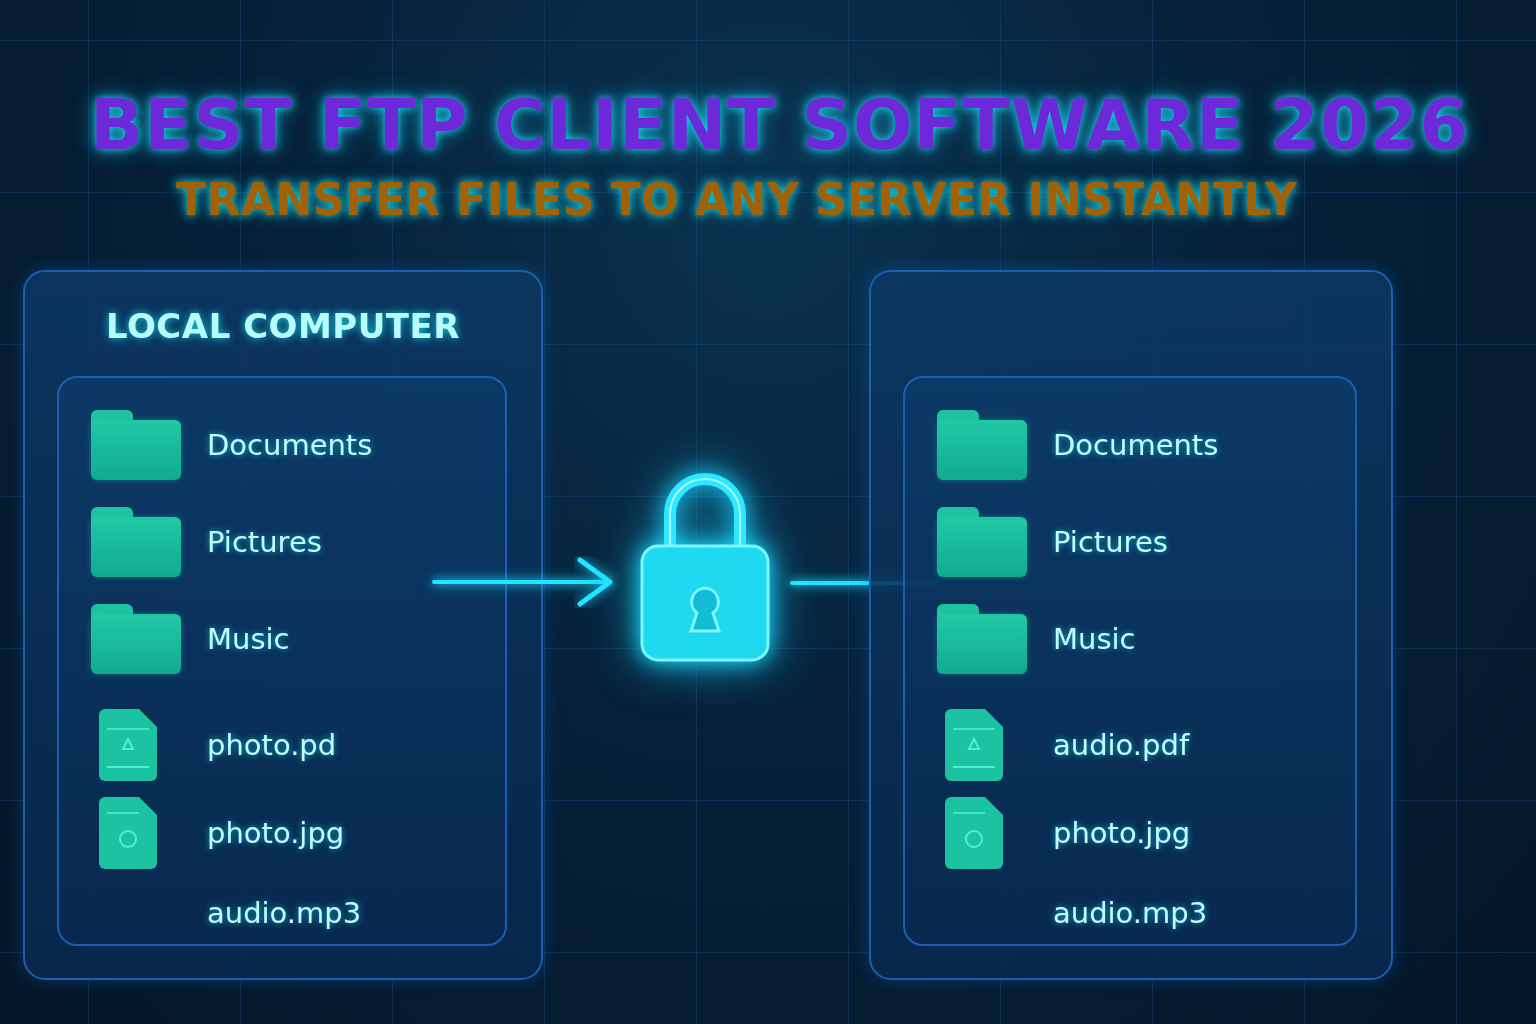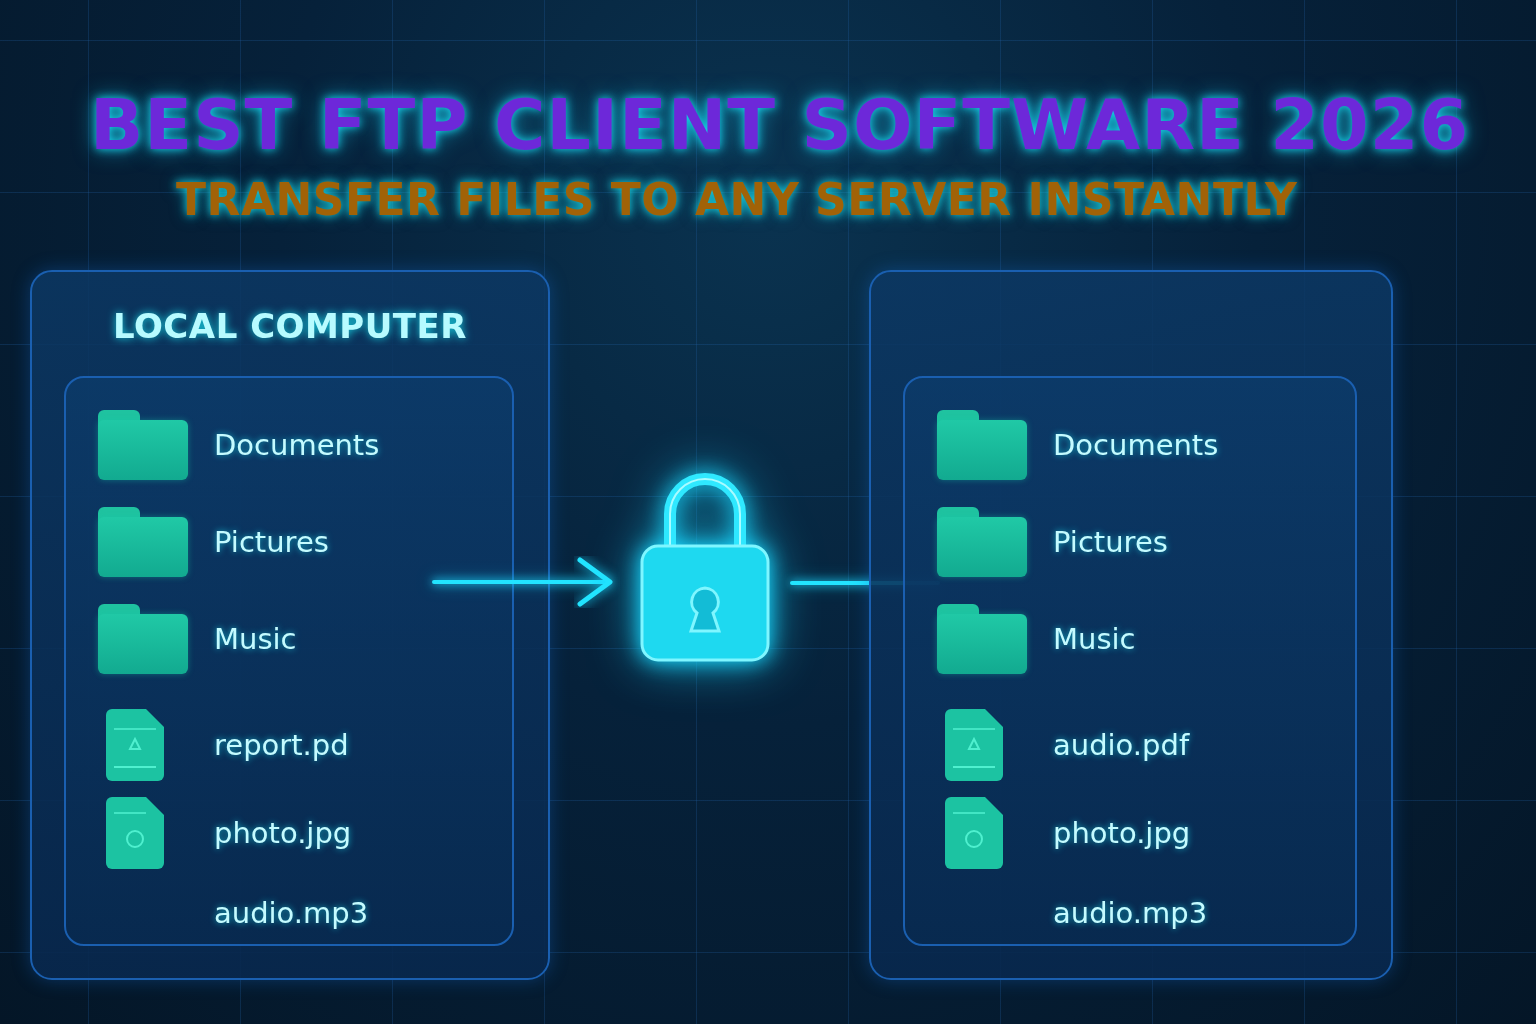--- a/index.html
+++ b/index.html
@@ -28,21 +28,21 @@
     font-weight:bold; font-size:44px; color:#a16207; letter-spacing:0.5px;
     text-shadow: 0 0 8px #16d0e0, 0 0 16px rgba(20,200,220,0.5);
     white-space:nowrap;
   }
   .panel {
     position:absolute; top:270px; height:706px;
     border:2px solid #1a5fb0; border-radius:22px;
     background: linear-gradient(180deg, rgba(12,56,100,0.85), rgba(8,40,78,0.9));
     box-shadow: 0 0 18px rgba(20,110,210,0.35);
   }
-  .panel.left { left:30px; width:516px; }
+  .panel.left { left:23px; width:516px; }
   .panel.right { left:869px; width:520px; }
   .panel-title {
     position:absolute; top:34px; left:0; right:0; text-align:center;
     font-size:34px; font-weight:bold; color:#b7fbff; letter-spacing:0.5px;
     text-shadow: 0 0 8px #16d0e0;
   }
   .inner {
     position:absolute; top:104px; left:32px; right:34px; bottom:32px;
     border:2px solid #1a5fb0; border-radius:20px;
     background: linear-gradient(180deg, rgba(12,60,108,0.7), rgba(8,42,80,0.8));
@@ -106,21 +106,21 @@
     </div>
     <div class="item" style="top:332px">
       <div class="file">
         <svg viewBox="0 0 58 72">
             <path d="M6 0 H40 L58 18 V66 a6 6 0 0 1 -6 6 H6 a6 6 0 0 1 -6 -6 V6 a6 6 0 0 1 6 -6z" fill="#1cc3a2"></path>
             <line x1="8" y1="20" x2="50" y2="20" stroke="#4ff0cf" stroke-width="1.5"></line>
             <path d="M24 40 L29 30 L34 40 Z" fill="none" stroke="#4ff0cf" stroke-width="2"></path>
             <line x1="8" y1="58" x2="50" y2="58" stroke="#4ff0cf" stroke-width="2"></line>
           </svg>
       </div>
-      <span class="label">report.pd</span>
+      <span class="label">photo.pd</span>
     </div>
     <div class="item" style="top:420px">
       <div class="file">
         <svg viewBox="0 0 58 72">
             <path d="M6 0 H40 L58 18 V66 a6 6 0 0 1 -6 6 H6 a6 6 0 0 1 -6 -6 V6 a6 6 0 0 1 6 -6z" fill="#1cc3a2"></path>
             <line x1="8" y1="16" x2="40" y2="16" stroke="#4ff0cf" stroke-width="1.5"></line>
             <circle cx="29" cy="42" r="8" fill="none" stroke="#4ff0cf" stroke-width="2"></circle>
           </svg>
       </div>
       <span class="label">photo.jpg</span>

